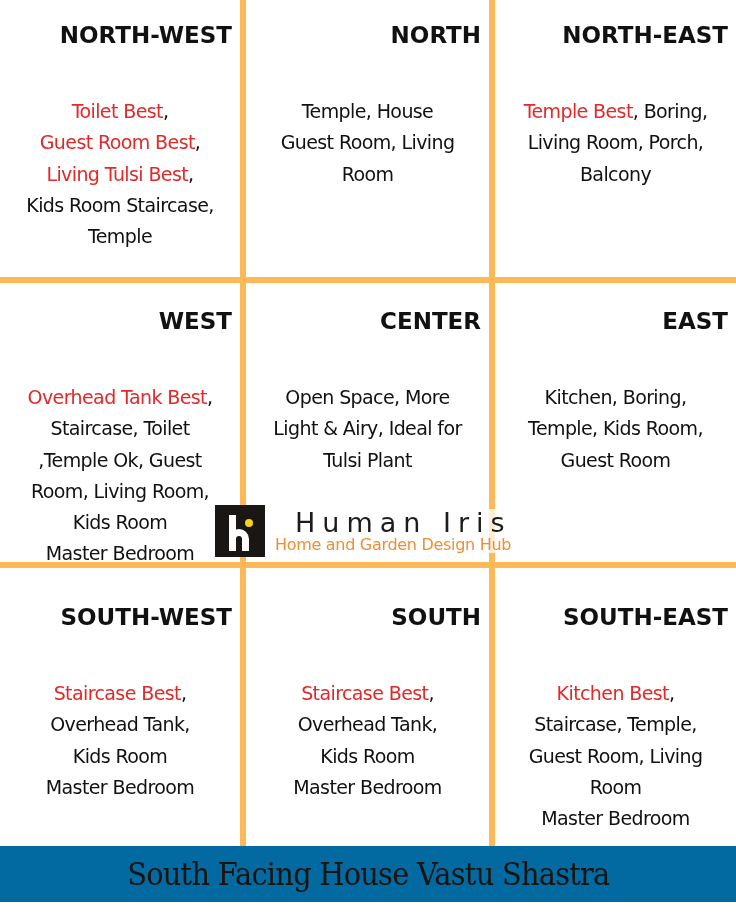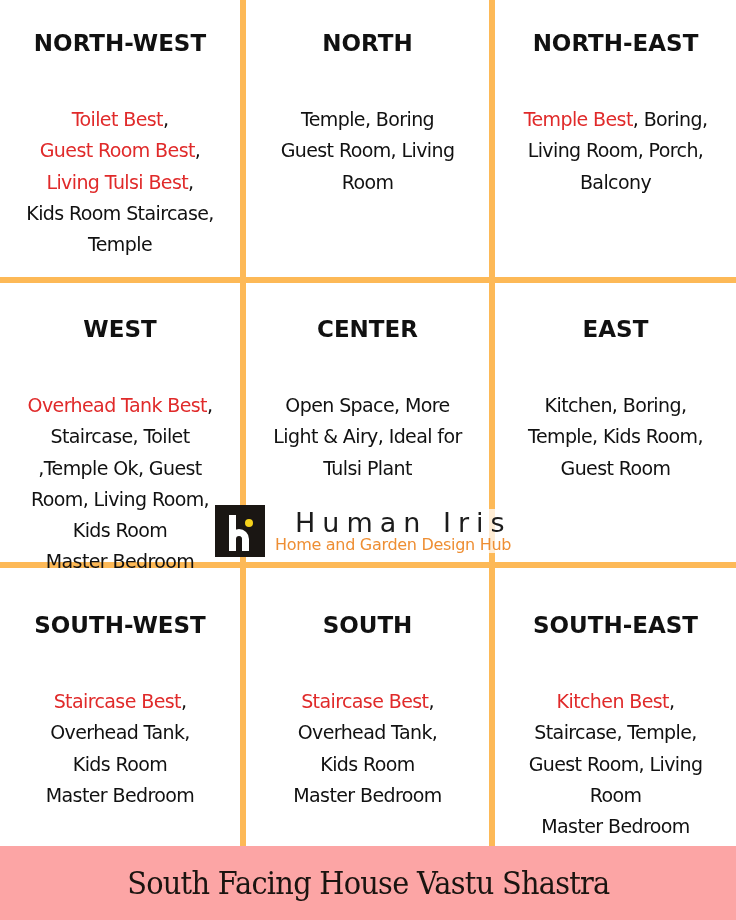--- a/index.html
+++ b/index.html
@@ -7,43 +7,43 @@
       width: 736px; height: 920px; position: relative; overflow: hidden;
       background: #ffffff;
       font-family: "DejaVu Sans", sans-serif;
       color: #111111;
     }
     .grid { position: absolute; left: 0; top: 0; width: 736px; height: 846px; }
     .vline { position: absolute; top: 0; width: 6px; height: 846px; background: #fdb957; }
     .hline { position: absolute; left: 0; width: 736px; height: 6px; background: #fdb957; }
     .cell { position: absolute; text-align: center; box-sizing: border-box; }
     .cell h2 {
-      margin: 16px; font-family: "DejaVu Sans", sans-serif; font-weight: bold;
-      font-size: 23px; letter-spacing: 0px; color: #111;
+      margin: 8px; font-family: "DejaVu Sans", sans-serif; font-weight: bold;
+      font-size: 23px; letter-spacing: 0px; color: #111; text-align: right;
     }
     .cell .body {
       margin-top: 48px; font-family: "DejaVu Sans", sans-serif;
       font-size: 19px; line-height: 31.3px; color: #111; letter-spacing: -0.6px;
     }
     .hi { color: #e02a2a; }
     .c0 { left: 0; width: 240px; }
     .c1 { left: 246px; width: 243px; }
     .c2 { left: 495px; width: 241px; }
     .r0 { top: 14px; }
     .r1 { top: 300px; }
     .r2 { top: 596px; }
     .logo { position: absolute; left: 215px; top: 504px; height: 54px; display: flex; align-items: center; background: transparent; }
     .logo-box { width: 50px; height: 52px; background: #1a1613; position: relative; }
     .logo-box .stem { position: absolute; left: 14px; top: 10px; width: 7px; height: 36px; background: #fff; }
     .logo-box .arch { position: absolute; left: 14px; top: 24px; width: 20px; height: 22px; border: 7px solid #fff; border-bottom: none; border-radius: 10px 10px 0 0; box-sizing: border-box; }
     .logo-box .dot { position: absolute; left: 30px; top: 14px; width: 8px; height: 8px; border-radius: 50%; background: #f5d21c; }
     .logo-text { margin-left: 8px; background: rgba(255,255,255,0.75); padding: 0 2px; }
     .logo-title { font-family: "DejaVu Sans", sans-serif; font-size: 27px; letter-spacing: 7px; color: #1c1c1c; line-height: 28px; margin-left: 20px; }
     .logo-sub { font-family: "DejaVu Sans", sans-serif; font-size: 16px; color: #ee8e33; line-height: 16px; letter-spacing: -0.3px; }
-    .footer { position: absolute; left: 0; top: 846px; width: 736px; height: 74px; background: #fca5a5; display: flex; align-items: center; justify-content: center; }
+    .footer { position: absolute; left: 0; top: 846px; width: 736px; height: 56px; background: #0369a1; display: flex; align-items: center; justify-content: center; }
     .footer span { font-family: "DejaVu Serif", serif; font-size: 31px; color: #1a1410; letter-spacing: -0.8px; transform: scaleX(0.93); display: inline-block; }
   </style>
 </head>
 <body>
 
 <div class="grid">
   <div class="vline" style="left:240px"></div>
   <div class="vline" style="left:489px"></div>
   <div class="hline" style="top:277px"></div>
   <div class="hline" style="top:562px"></div>
@@ -54,21 +54,21 @@
         <div><span class="hi" style="color: rgb(224, 42, 42);">Toilet Best</span><span>,</span></div>
         <div><span class="hi" style="color: rgb(224, 42, 42);">Guest Room Best</span><span>,</span></div>
         <div><span class="hi" style="color: rgb(224, 42, 42);">Living Tulsi Best</span><span>,</span></div>
         <div><span>Kids Room Staircase,</span></div>
         <div><span>Temple</span></div>
       </div>
   </div>
   <div class="cell c1 r0">
     <h2>NORTH</h2>
     <div class="body">
-        <div><span>Temple, Boring</span></div>
+        <div><span>Temple, House</span></div>
         <div><span>Guest Room, Living</span></div>
         <div><span>Room</span></div>
       </div>
   </div>
   <div class="cell c2 r0">
     <h2>NORTH-EAST</h2>
     <div class="body">
         <div><span class="hi" style="color: rgb(224, 42, 42);">Temple Best</span><span>, Boring,</span></div>
         <div><span>Living Room, Porch,</span></div>
         <div><span>Balcony</span></div>

